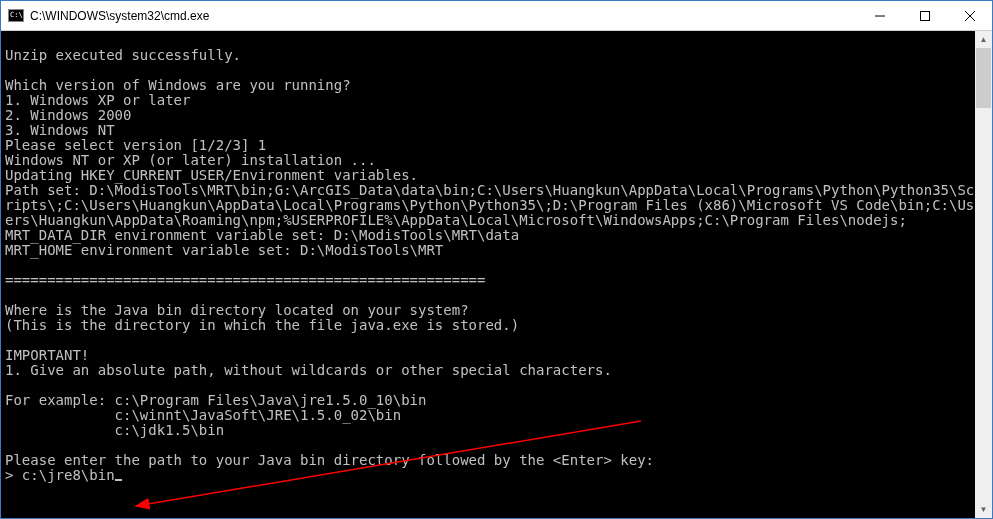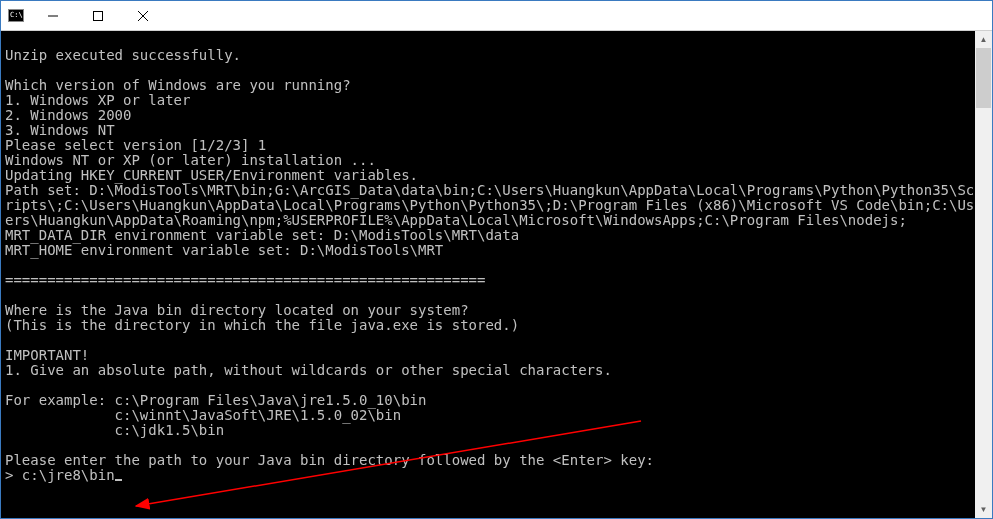--- a/index.html
+++ b/index.html
@@ -127,20 +127,21 @@
       pointer-events: none;
       z-index: 10;
     }
   </style>
 </head>
 <body>
 
 <div class="window">
   <div class="titlebar">
     <div class="title-icon"></div>
+    <div class="title-text">C:\WINDOWS\system32\cmd.exe</div>
     <div class="win-controls">
       <button class="win-btn">
         <svg viewBox="0 0 10 10">
             <line x1="0" y1="5" x2="10" y2="5" stroke="#000" stroke-width="1"></line>
           </svg>
       </button>
       <button class="win-btn">
         <svg viewBox="0 0 10 10">
             <rect x="0.5" y="0.5" width="9" height="9" fill="none" stroke="#000" stroke-width="1"></rect>
           </svg>

